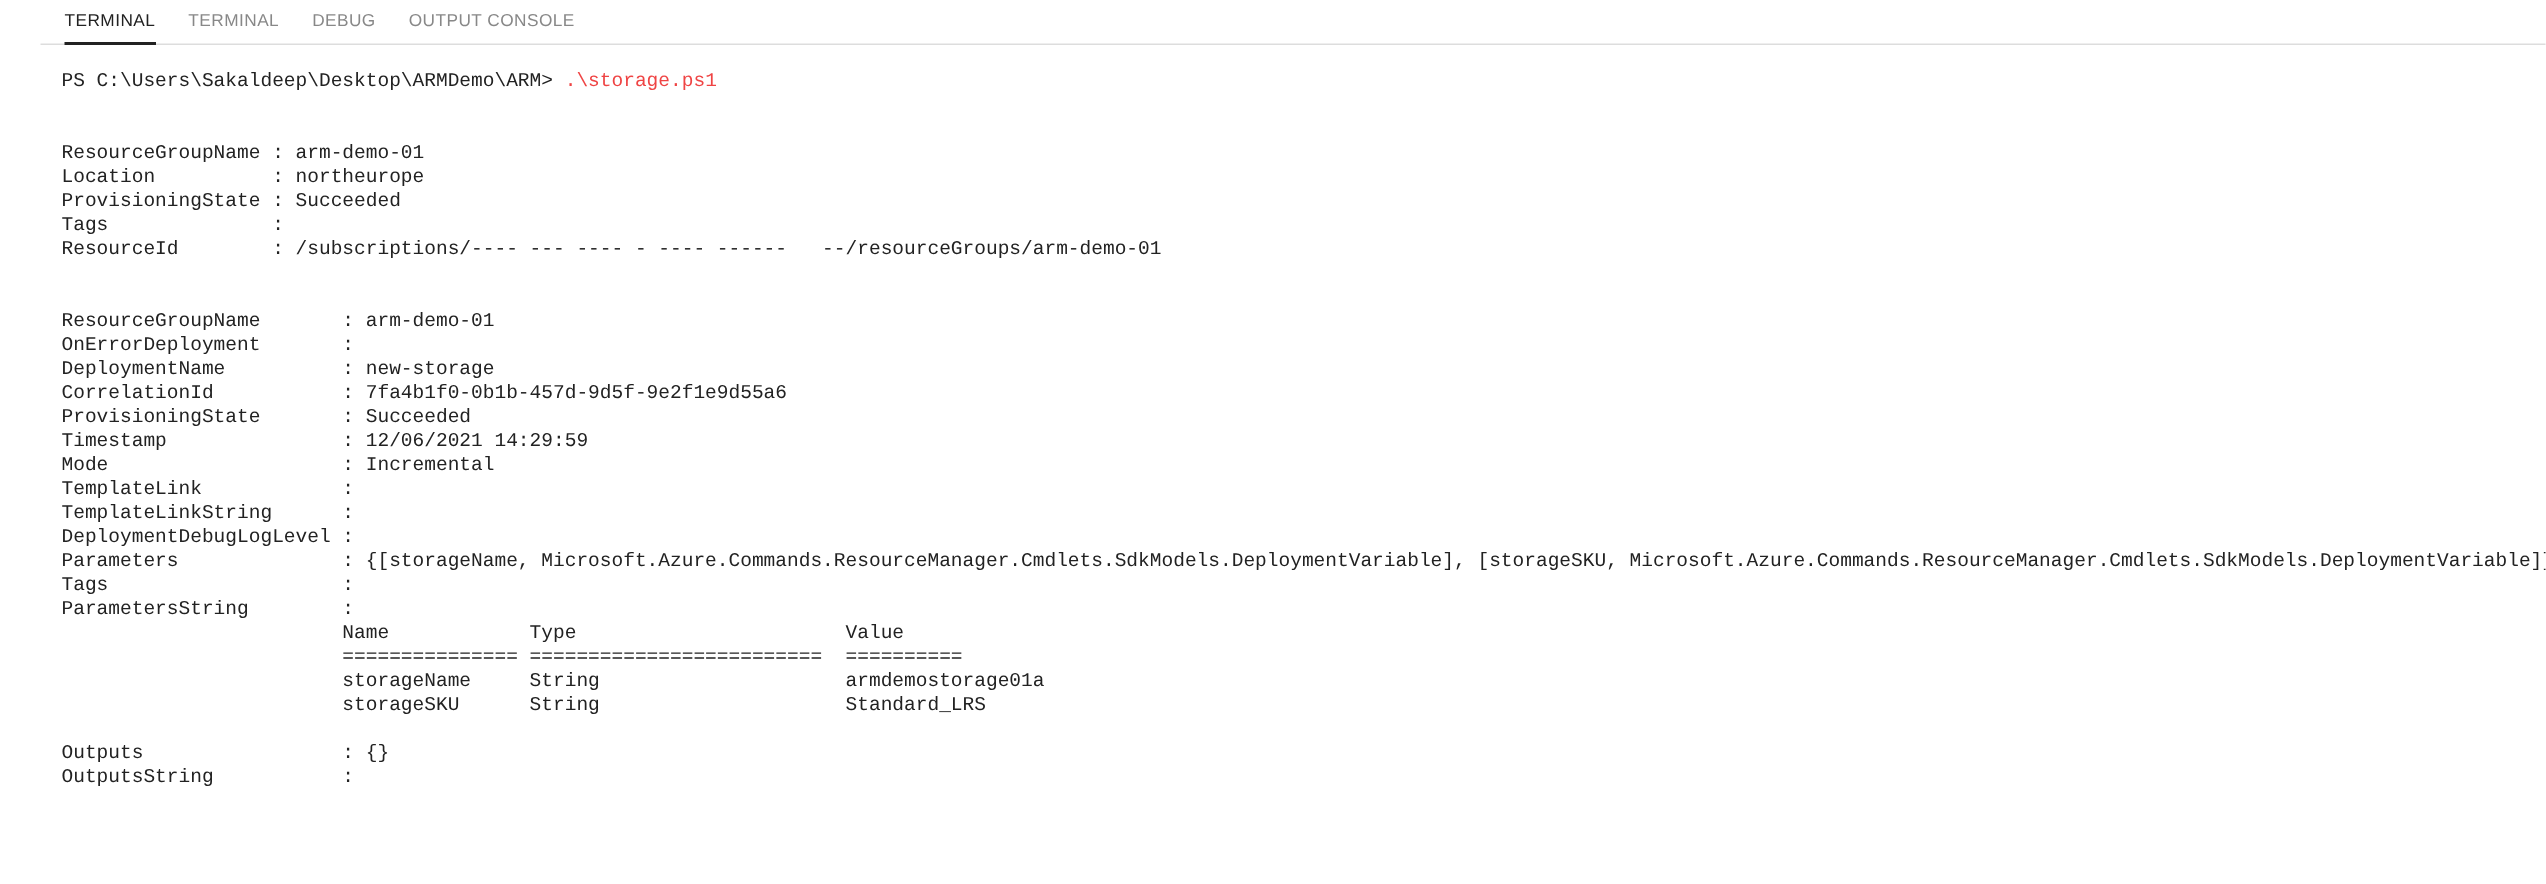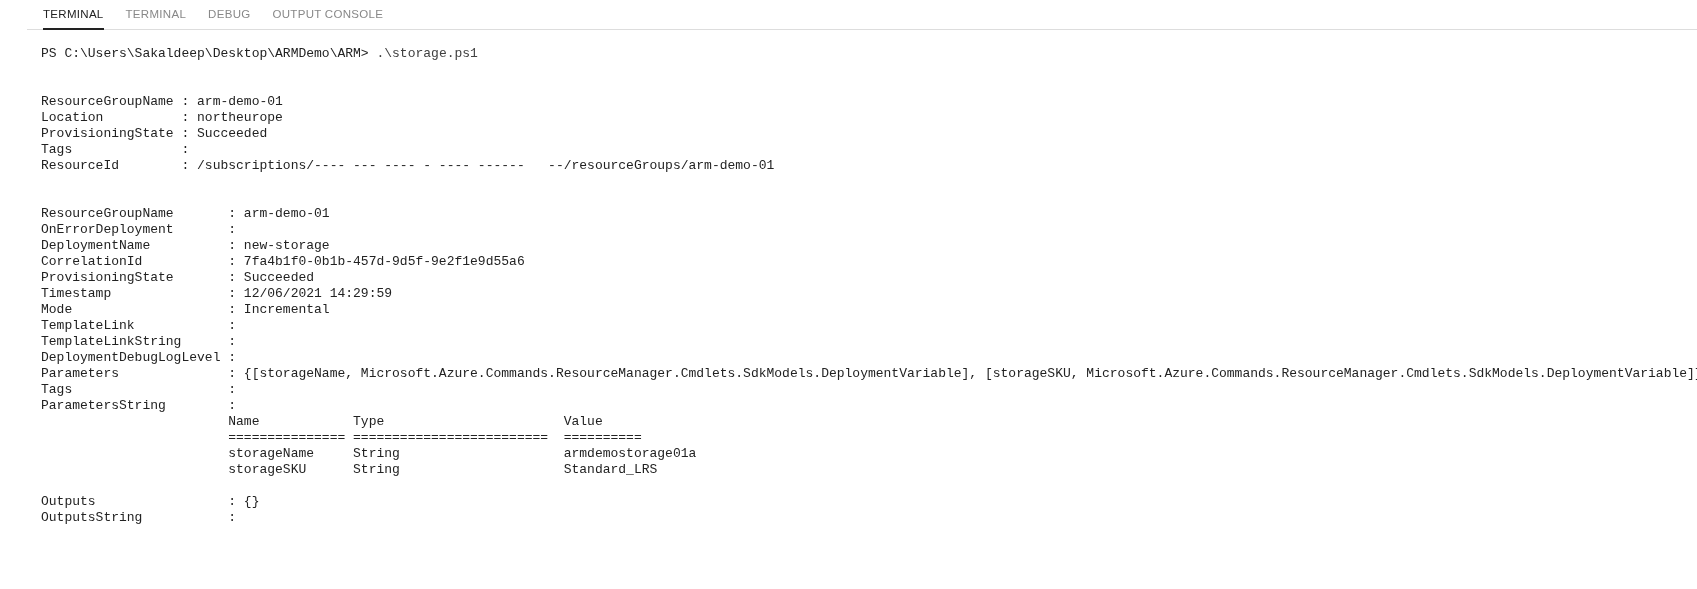--- a/index.html
+++ b/index.html
@@ -2,21 +2,21 @@
 <html><head>
 <meta charset="utf-8">
 <style>
   * { box-sizing: border-box; margin: 0; padding: 0; }
   html, body { width: 100%; height: 100%; background: #ffffff; font-family: "Segoe UI", Arial, sans-serif; color: #333; }
   .wrap { width: 1697px; height: 585px; position: relative; background: #fff; margin-left: 27px; }
   .tabbar { display: flex; gap: 22px; padding: 6px 16px 0 16px; border-bottom: 1px solid #ddd; font-size: 11.5px; letter-spacing: 0.3px; }
   .tabbar .tab { padding: 2px 0 8px 0; color: #888; cursor: pointer; }
   .tabbar .tab.active { color: #222; border-bottom: 2px solid #222; margin-bottom: -1px; }
   .term { padding: 16px 14px 20px 14px; font-family: Consolas, "Courier New", monospace; font-size: 13px; line-height: 16px; color: #222; white-space: pre; }
-  .prompt-cmd { color: #404040; }
+  .prompt-cmd { color: #ef4444; }
   .scroll { position: absolute; right: 3px; top: 80px; width: 9px; height: 470px; background: #f3f3f3; }
   .scroll .thumb { position: absolute; top: 280px; width: 100%; height: 120px; background: #d0d0d0; }
 </style>
 </head>
 <body>
 
 <div class="wrap">
 
   <div class="tabbar">
     <div class="tab active">TERMINAL</div>

